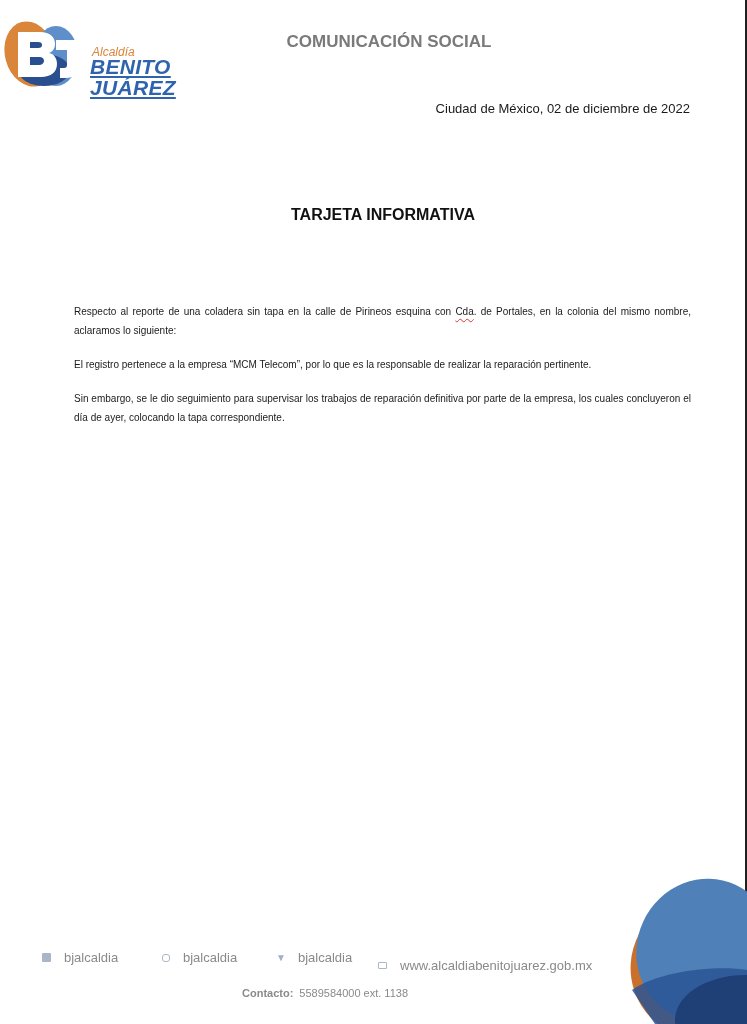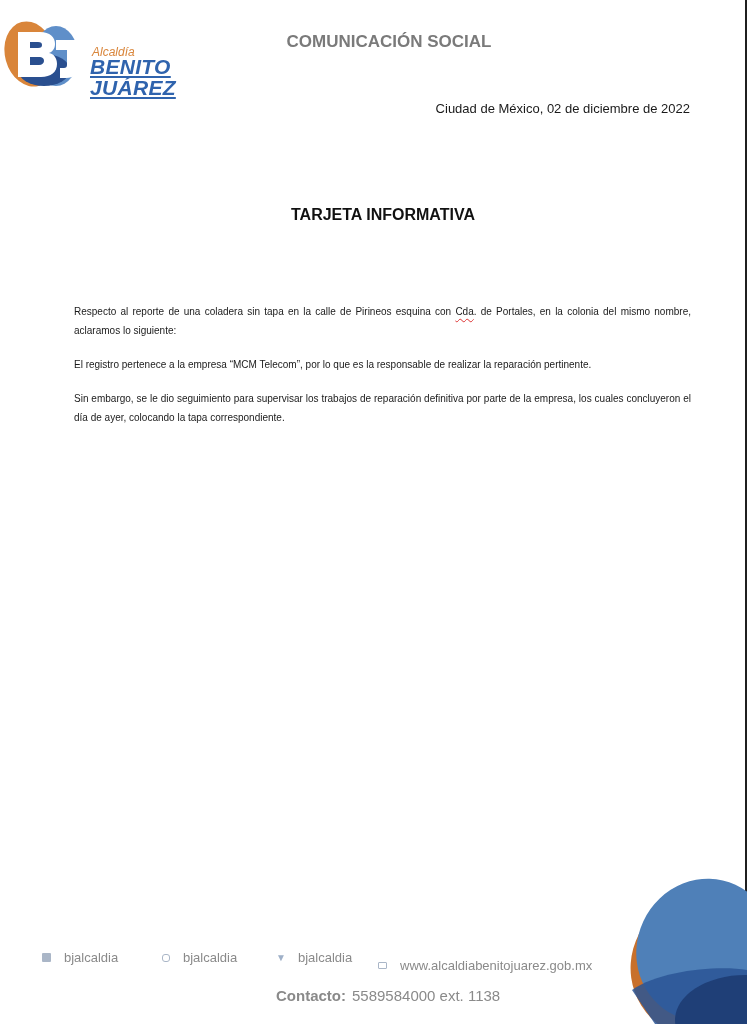--- a/index.html
+++ b/index.html
@@ -53,22 +53,22 @@
     }
     .fs-item { position: absolute; top: 0; display: flex; align-items: center; justify-content: flex-end; }
     .fs-icon {
       display: inline-block; width: 9px; height: 9px; margin-right: 13px;
       color: #9fb0c8; font-size: 10px; line-height: 9px; text-align: center;
     }
     .fs-icon.box { background: #aab6c7; border-radius: 1px; }
     .fs-icon.ring { border: 1.5px solid #aab6c7; border-radius: 3px; width: 6px; height: 6px; }
     .fs-icon.monitor { border: 1.5px solid #aab6c7; border-radius: 1px; width: 7px; height: 5px; }
     .contact {
-      position: absolute; top: 987px; left: 276px;
-      font-size: 15px; color: #8a8a8a;
+      position: absolute; top: 987px; left: 242px;
+      font-size: 11px; color: #8a8a8a;
     }
     .contact b { color: #8a8a8a; margin-right: 6px; }
     .corner-art { position: absolute; left: 560px; top: 870px; }
   </style>
 </head>
 <body>
 
 <div class="right-edge"></div>
 
 <div class="logo">

